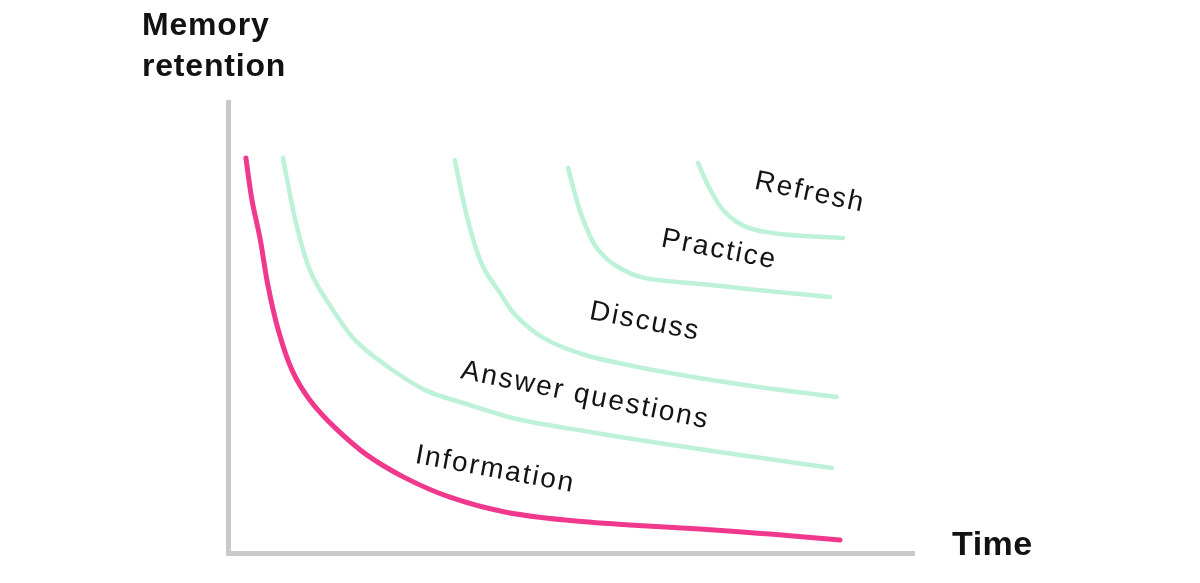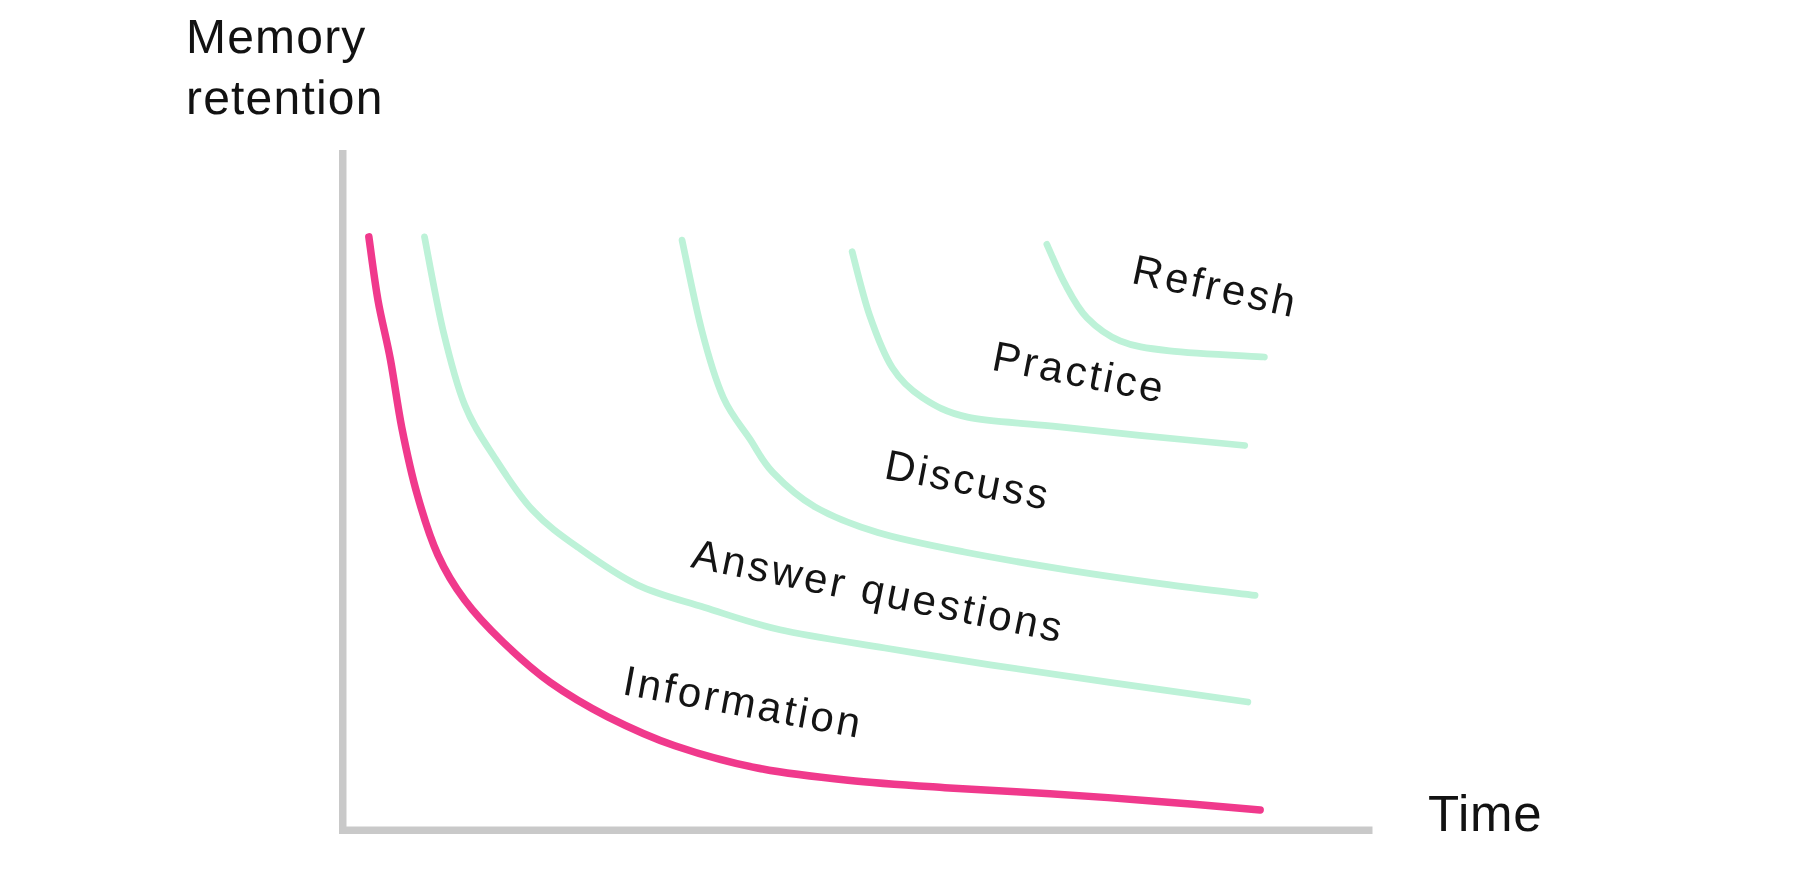--- a/index.html
+++ b/index.html
@@ -4,28 +4,28 @@
 <style>
   html,body{margin:0;padding:0;background:#ffffff;}
   .figure{
     position:relative;
     width:1200px;height:583px;
     background:#ffffff;
     font-family:"Liberation Sans",sans-serif;
     overflow:hidden;
   }
   .ylabel{
-    position:absolute;left:124px;top:4px;width:200px;
+    position:absolute;left:142px;top:4px;width:200px;
     font-size:32px;line-height:1.28;letter-spacing:0.8px;
-    font-weight:400;color:#121212;
+    font-weight:700;color:#121212;
   }
   .xlabel{
     position:absolute;left:952px;top:524px;
     font-size:34px;letter-spacing:0.5px;
-    font-weight:400;color:#121212;white-space:nowrap;
+    font-weight:700;color:#121212;white-space:nowrap;
   }
   svg{position:absolute;left:0;top:0;}
   .curve-label{
     font-family:"Liberation Sans",sans-serif;
     font-size:28px;letter-spacing:2px;
     fill:#141414;font-weight:400;
   }
 </style>
 </head>
 <body>

